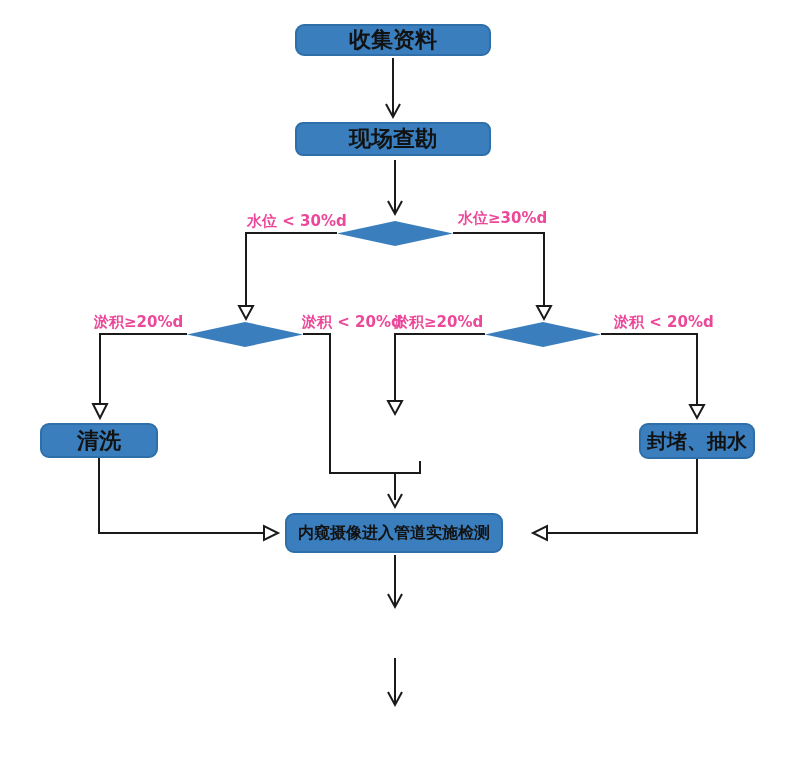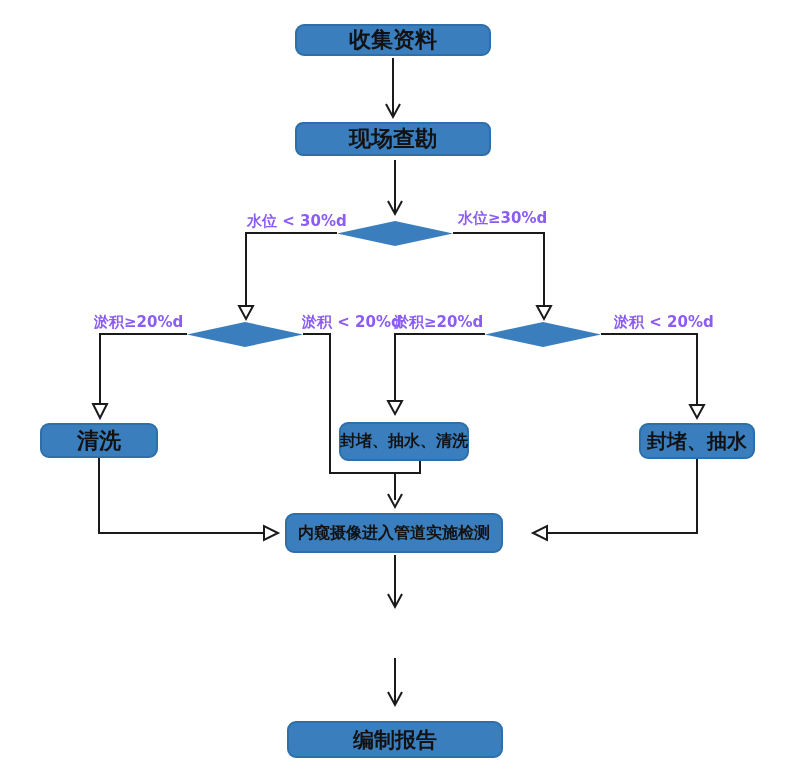--- a/index.html
+++ b/index.html
@@ -17,21 +17,21 @@
     color:#121212;font-weight:bold;
     white-space:nowrap;
   }
   .diamond{
     position:absolute;
     background:#3A7EBE;
     clip-path:polygon(50% 0,100% 50%,50% 100%,0 50%);
   }
   .blabel{
     position:absolute;
-    color:#8b5cf6;
+    color:#ec4899;
     font-size:15px;
     font-weight:bold;
     white-space:nowrap;
     line-height:18px;
   }
   #edges{position:absolute;left:0;top:0;width:800px;height:784px;}
   #edges path, #edges polyline{stroke:#1a1a1a;stroke-width:2;fill:none;}
   #edges polygon{stroke:#1a1a1a;stroke-width:2;fill:#ffffff;}
 
   
@@ -132,28 +132,26 @@
   <div class="node" id="n-survey">现场查勘</div>
 
   <div class="diamond" id="d-water"></div>
 
   <div class="diamond" id="d-silt-l"></div>
 
   <div class="diamond" id="d-silt-r"></div>
 
   <div class="node" id="n-clean">清洗</div>
 
-  <div class="node" id="n-spc">封堵、抽水、清洗</div>
 
   <div class="node" id="n-sp">封堵、抽水</div>
 
   <div class="node" id="n-inspect">内窥摄像进入管道实施检测</div>
 
 
-  <div class="node" id="n-report">编制报告</div>
 
   <div class="blabel" id="bl-water-lt">水位 &lt; 30%d</div>
 
   <div class="blabel" id="bl-water-ge">水位≥30%d</div>
 
   <div class="blabel" id="bl-silt-ge-l">淤积≥20%d</div>
 
   <div class="blabel" id="bl-silt-lt-l">淤积 &lt; 20%d</div>
 
   <div class="blabel" id="bl-silt-ge-r">淤积≥20%d</div>

